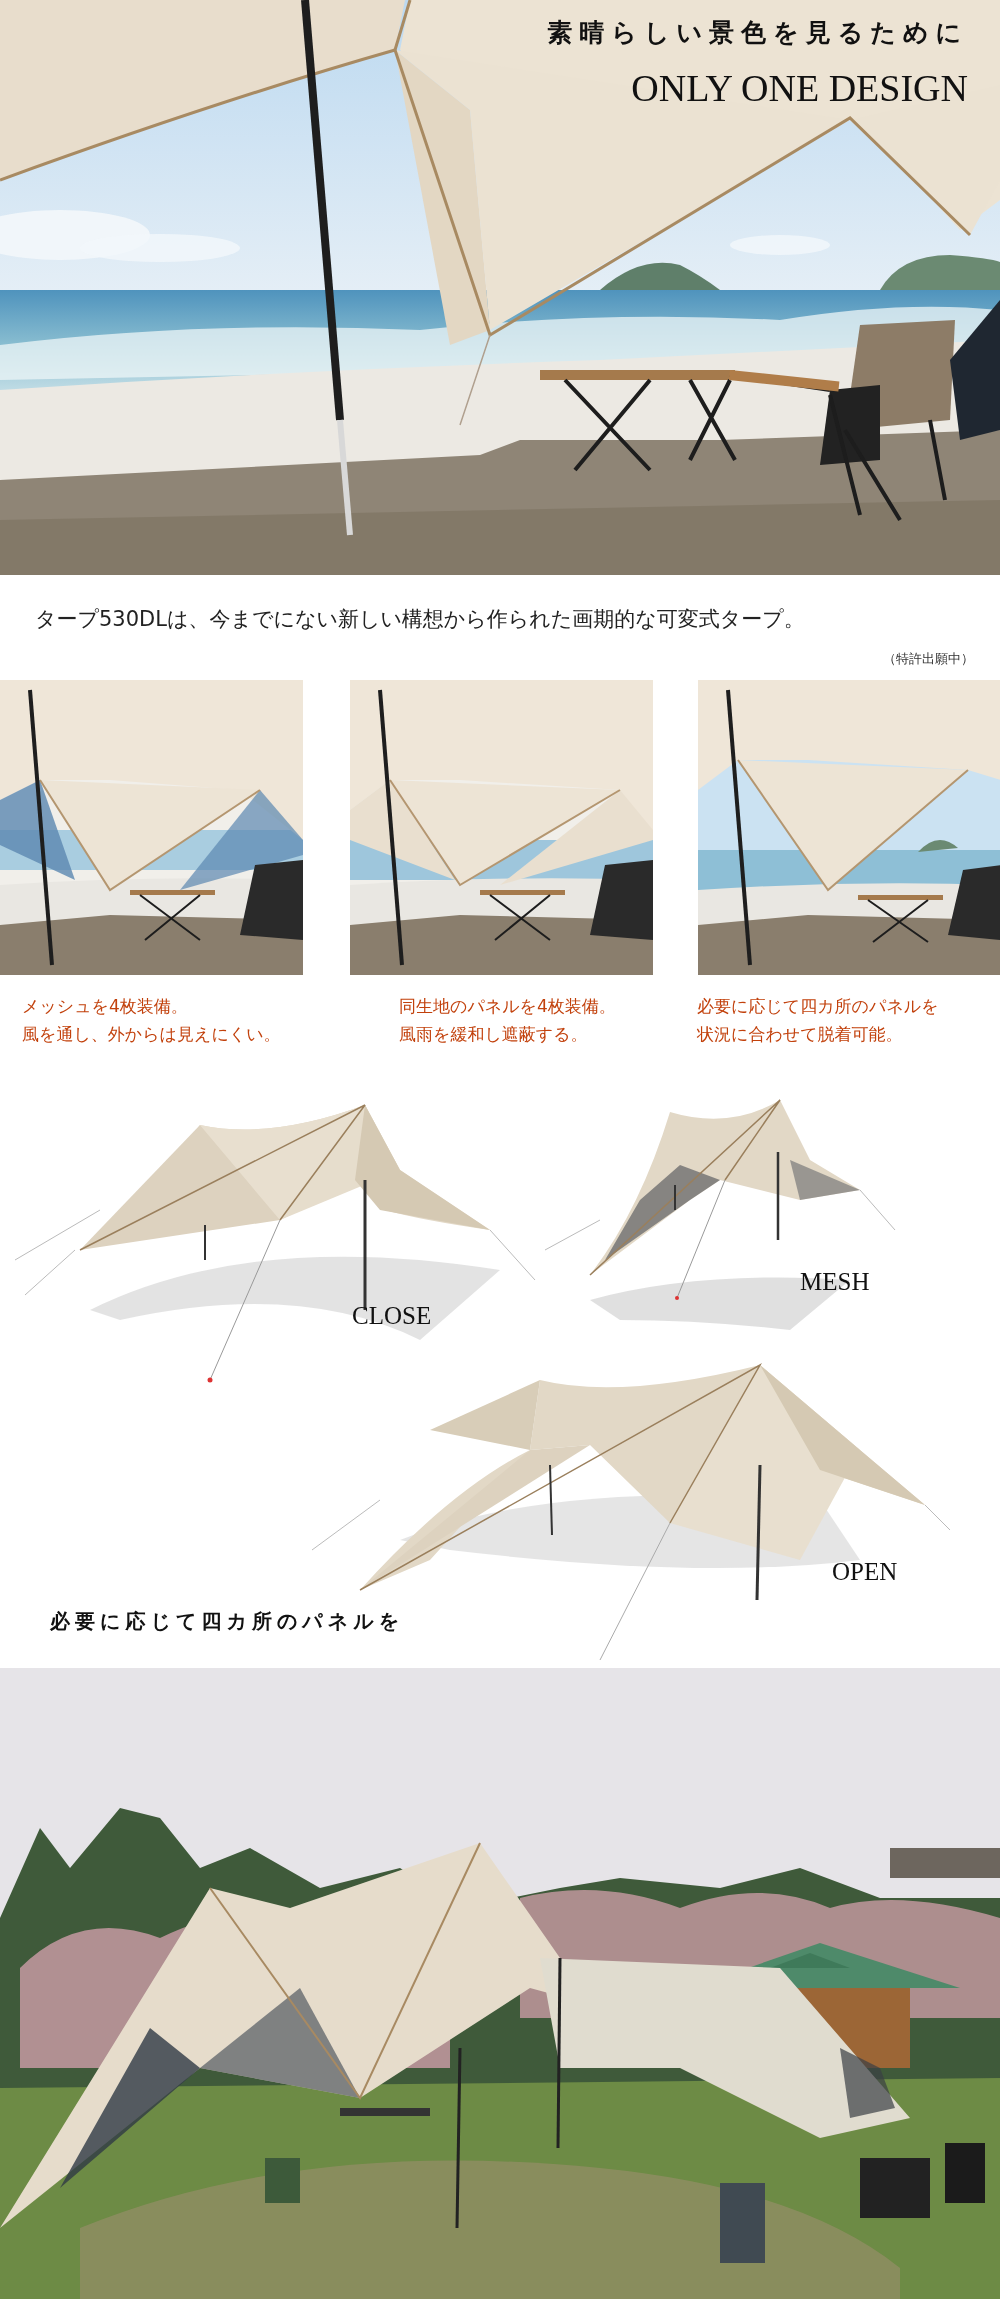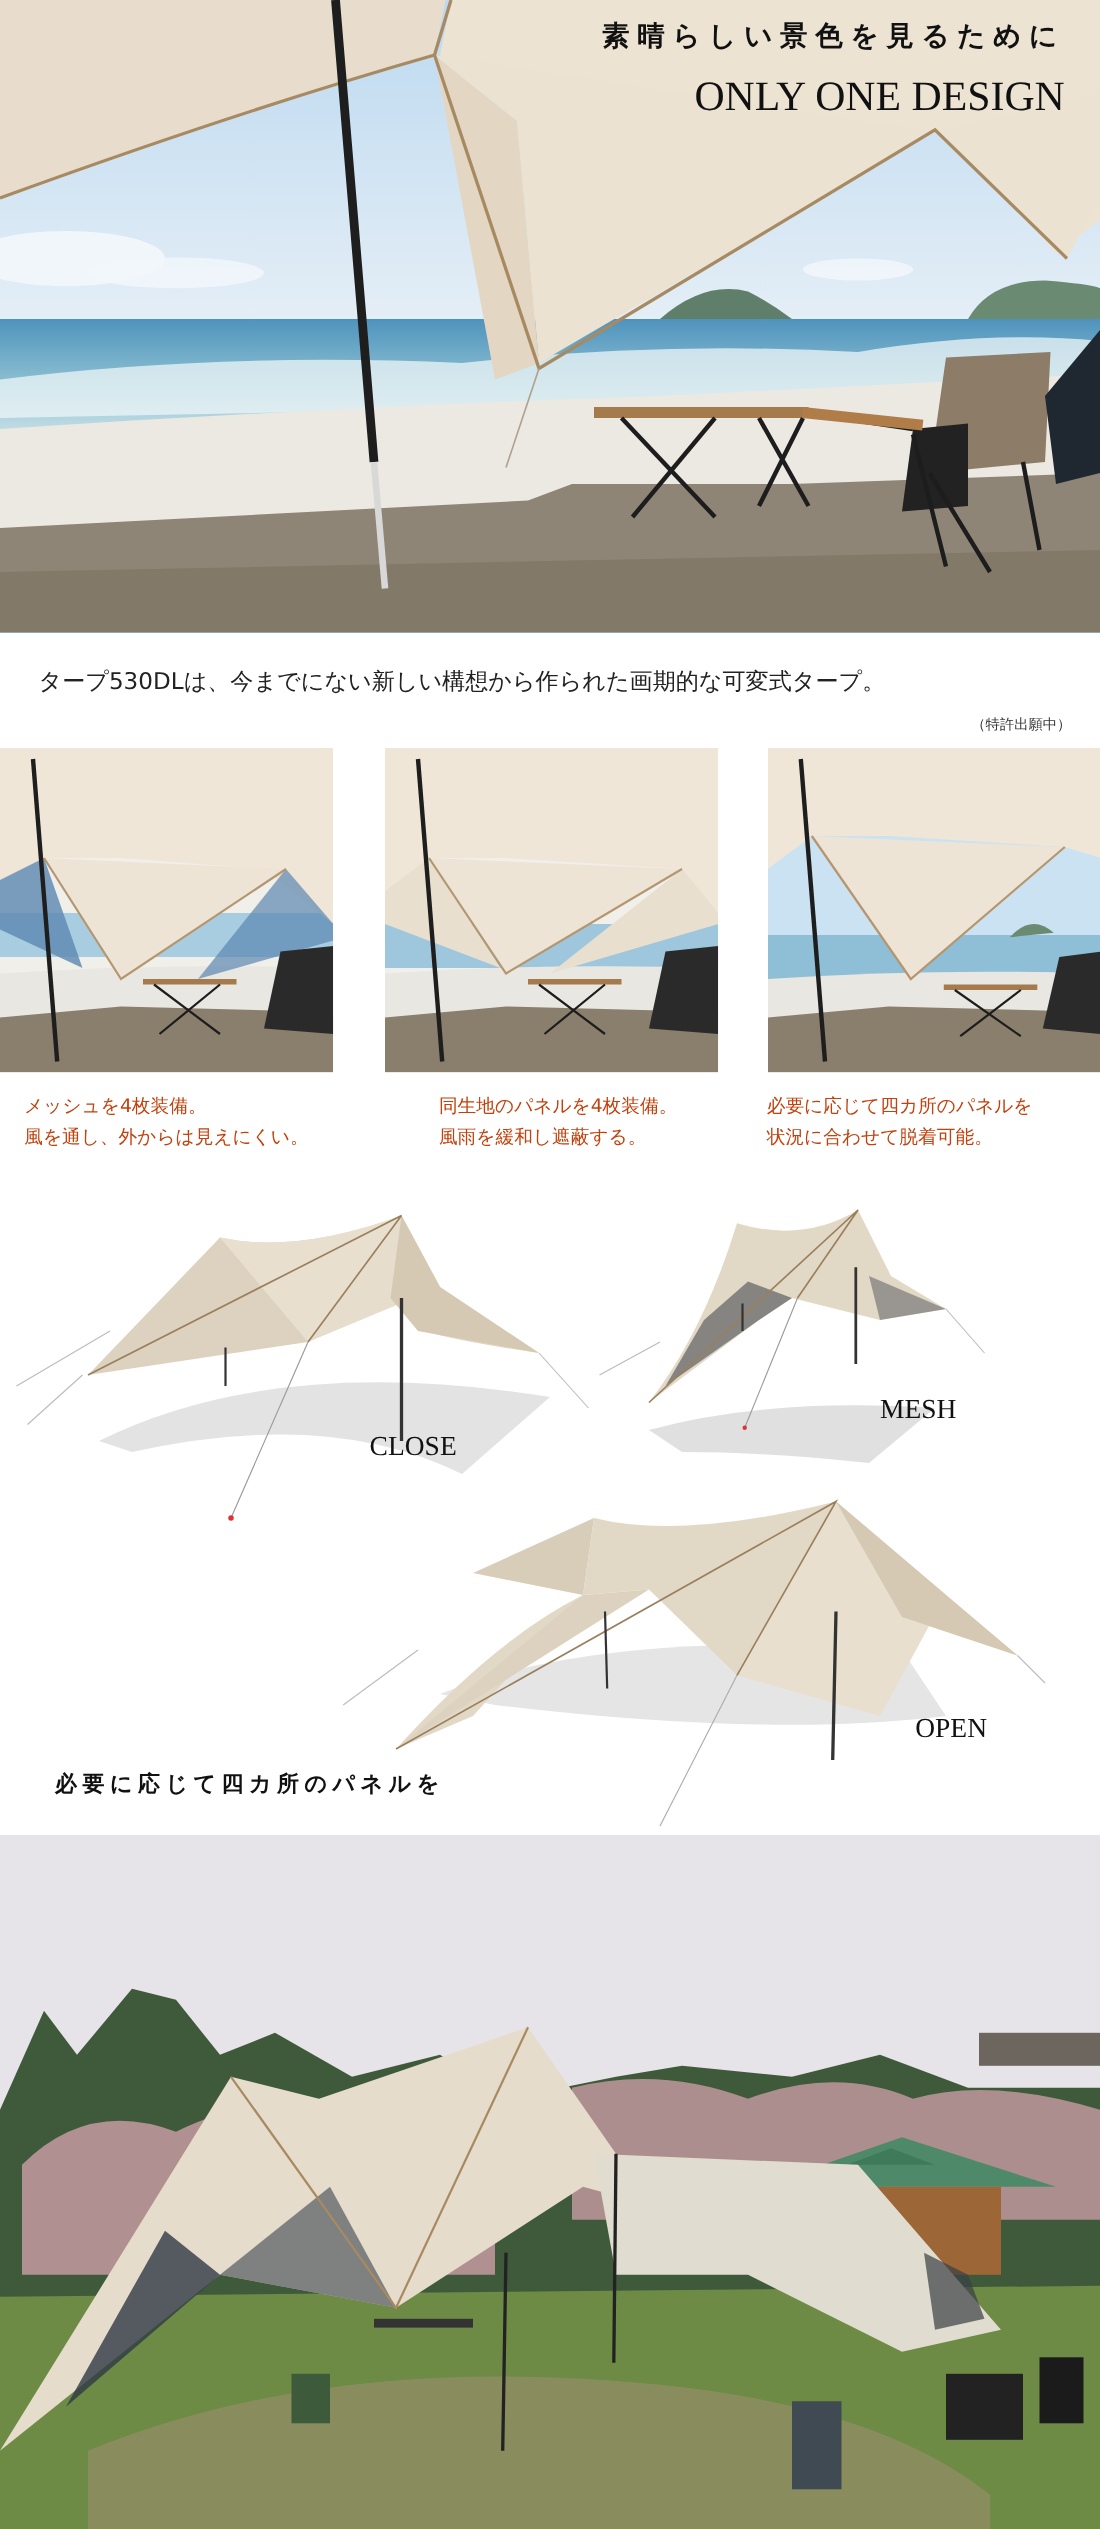--- a/index.html
+++ b/index.html
@@ -203,21 +203,21 @@
       <path d="M760 285 L 670 443 L 800 480 L 860 370 Z" fill="#e8dfcf"></path>
       <path d="M760 285 L 860 370 L 925 425 L 820 390 Z" fill="#d5c9b3"></path>
       <path d="M360 510 L 760 285 L 670 443" stroke="#9a7f5c" stroke-width="1.5" fill="none"></path>
       <line x1="550" y1="385" x2="552" y2="455" stroke="#333" stroke-width="2"></line>
       <line x1="760" y1="385" x2="757" y2="520" stroke="#333" stroke-width="3"></line>
       <line x1="670" y1="443" x2="600" y2="580" stroke="#aaa" stroke-width="1"></line>
       <line x1="380" y1="420" x2="312" y2="470" stroke="#bbb" stroke-width="1"></line>
       <line x1="925" y1="425" x2="950" y2="450" stroke="#bbb" stroke-width="1"></line>
     </g>
   </svg>
-  <div class="mode-label" style="left:336px; top:222px;">CLOSE</div>
+  <div class="mode-label" style="left:352px; top:222px;">CLOSE</div>
   <div class="mode-label" style="left:800px; top:188px;">MESH</div>
   <div class="mode-label" style="left:832px; top:478px;">OPEN</div>
 </div>
 <div class="diagram-heading">必要に応じて四カ所のパネルを</div>
 
 <div class="campsite">
   <svg width="1000" height="631" viewBox="0 0 1000 631">
     <rect width="1000" height="631" fill="#e6e4e8"></rect>
 
     <path d="M0 250 L 40 160 L 70 200 L 120 140 L 160 150 L 200 200 L 250 180 L 320 220 L 400 200 L 460 240 L 560 220 L 620 210 L 720 220 L 800 200 L 880 230 L 1000 230 L 1000 450 L 0 450 Z" fill="#3f5a3a"></path>

